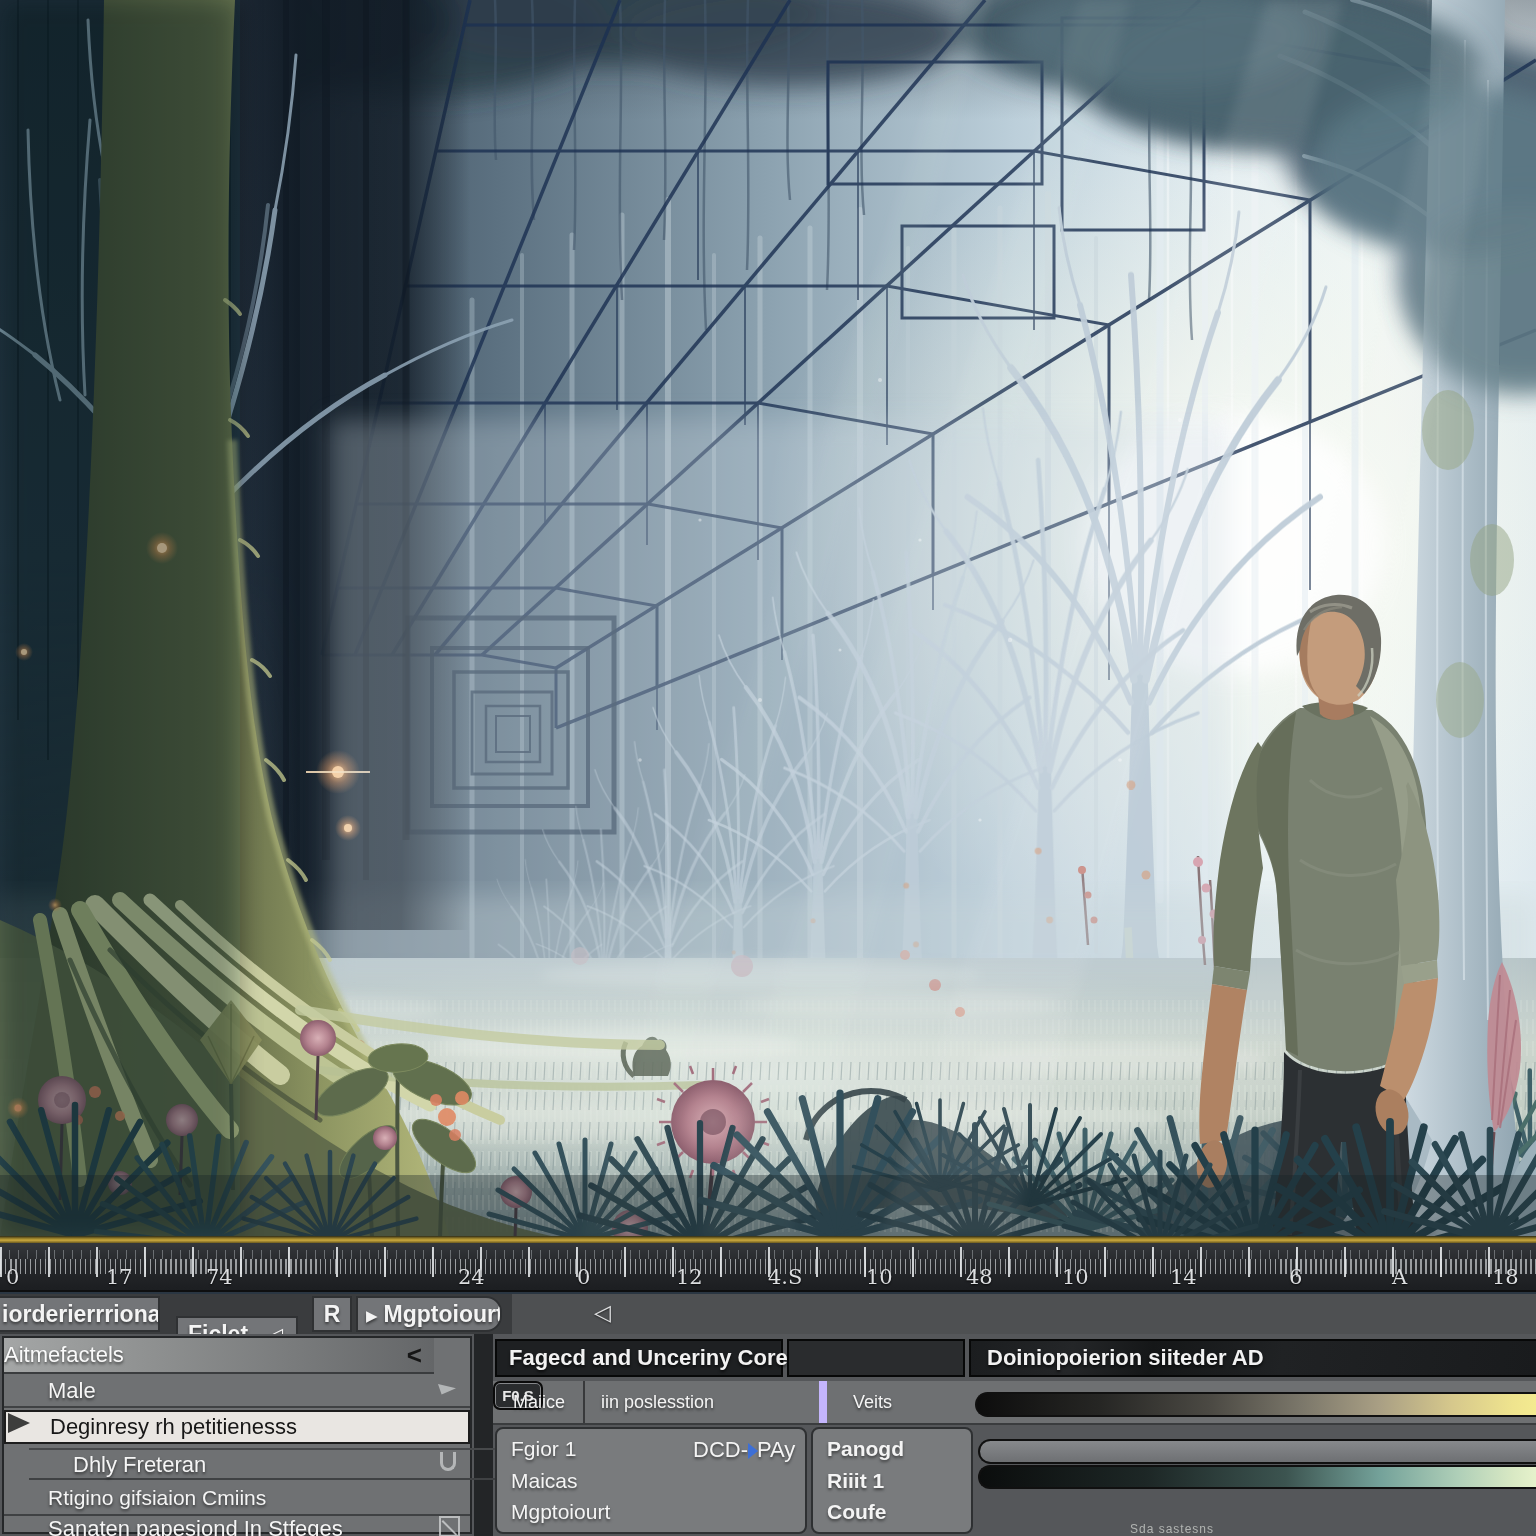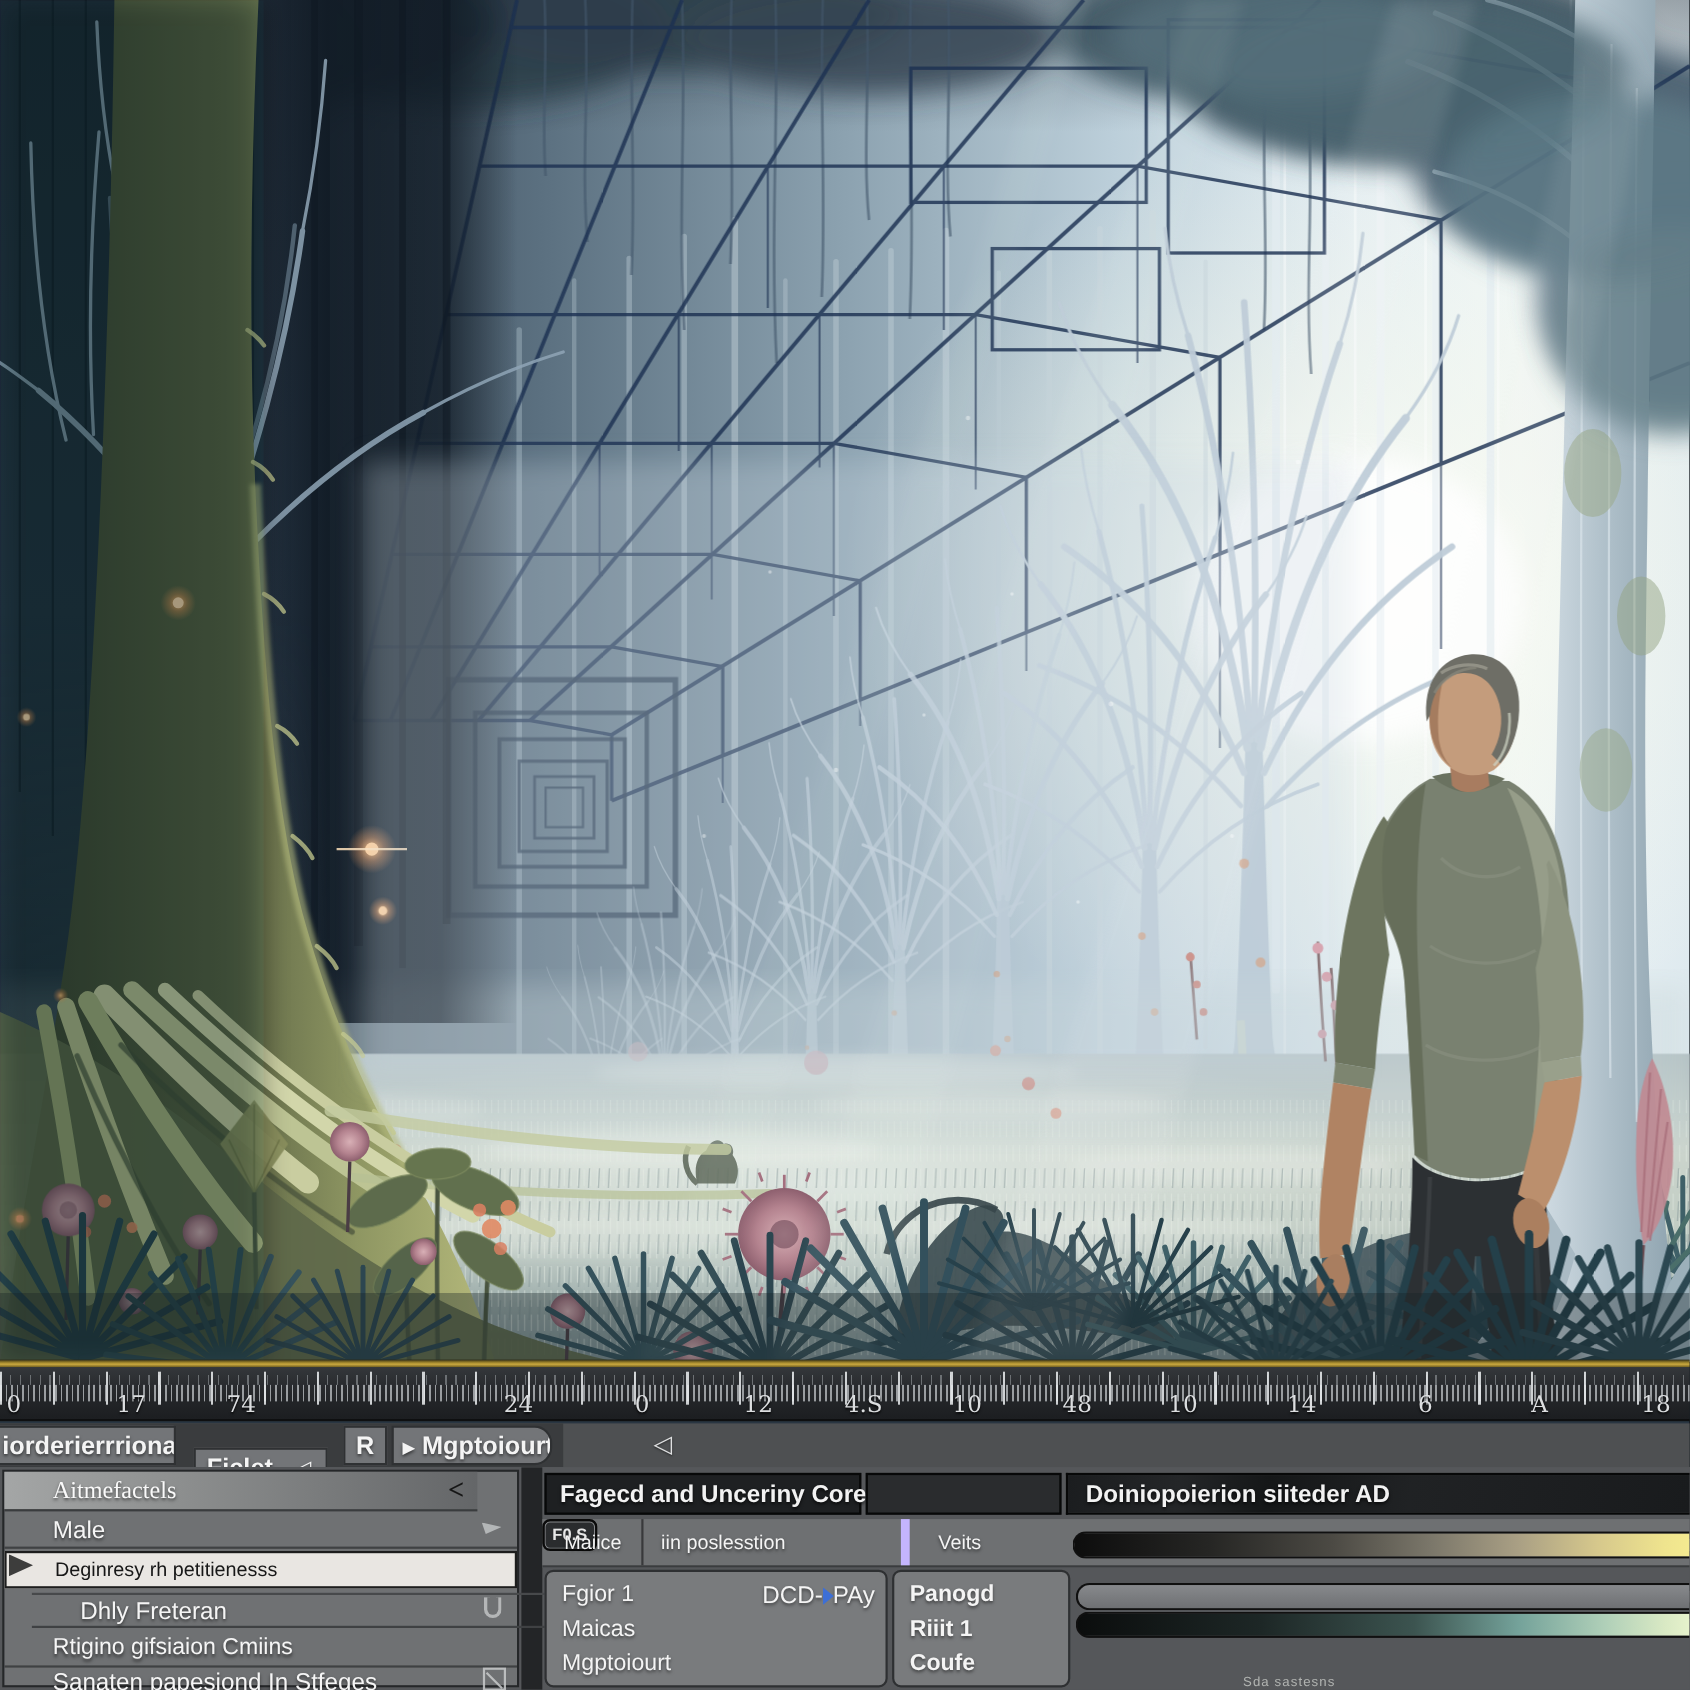--- a/index.html
+++ b/index.html
@@ -40,27 +40,27 @@
   #lonearrow{position:absolute;left:594px;top:6px;color:#dfe0e1;font-size:22px;text-shadow:0 1px 2px rgba(0,0,0,.6);}
 
   
   #panels{position:absolute;top:1334px;left:0;width:1536px;height:202px;background:#55575a;}
   #seam{position:absolute;left:474px;top:0;width:19px;height:202px;background:#232527;}
 
   
   #leftpanel{position:absolute;left:2px;top:2px;width:470px;height:198px;background:#6f7173;border:2px solid #252729;}
   #lp-header{position:absolute;left:0;top:0;width:430px;height:36px;
     background:linear-gradient(90deg,#a4a6a6 0%,#8e9090 35%,#646668 100%);
-    border-bottom:2px solid #3a3c3e;color:#fafafa;font-size:22px;line-height:34px;padding-left:44px;
-    text-shadow:0 2px 3px rgba(0,0,0,.6);font-family:Liberation Serif, serif;}
+    border-bottom:2px solid #3a3c3e;color:#fafafa;font-size:22px;line-height:34px;
+    text-shadow:0 2px 3px rgba(0,0,0,.6);}
   #lp-header .chev{position:absolute;right:12px;top:0;color:#161616;font-weight:bold;font-size:26px;text-shadow:none;}
   .lrow{position:absolute;left:0;width:466px;color:#f5f5f5;font-size:22px;text-shadow:0 2px 3px rgba(0,0,0,.55);padding-left:44px;}
   #lr-male{top:38px;height:32px;line-height:30px;border-bottom:2px solid #3f4143;}
   #lr-input{top:72px;height:34px;background:#e9e6e2;border:2px solid #1d1d1d;color:#171717;
-    font-size:18px;line-height:30px;padding-left:44px;text-shadow:none;width:466px;font-family:"Liberation Sans",sans-serif;}
+    font-size:22px;line-height:30px;padding-left:44px;text-shadow:none;width:466px;font-family:"Liberation Sans",sans-serif;}
   #lr-input-tri{position:absolute;left:8px;top:79px;width:22px;height:20px;background:#2a2a2a;
     clip-path:polygon(0 0,100% 50%,0 100%);opacity:.9;}
   #lr-fret{top:110px;height:32px;line-height:30px;border-bottom:2px solid #3f4143;border-top:2px solid #47494b;margin-left:25px;}
   #lr-rtig{top:146px;height:28px;line-height:28px;font-size:21px;}
   #lr-sana{top:176px;height:26px;line-height:26px;border-top:2px solid #3f4143;}
   .flagicon{position:absolute;right:14px;top:46px;width:18px;height:14px;background:#c0c2c3;opacity:.85;
     clip-path:polygon(0 0,100% 30%,20% 75%);}
   .uicon{position:absolute;right:14px;top:114px;width:16px;height:19px;border:3px solid #c6c8c9;border-top:none;
     border-radius:0 0 9px 9px;opacity:.8;}
   .boxicon{position:absolute;right:10px;top:178px;width:21px;height:21px;border:2px solid #c9cbcc;opacity:.85;}

